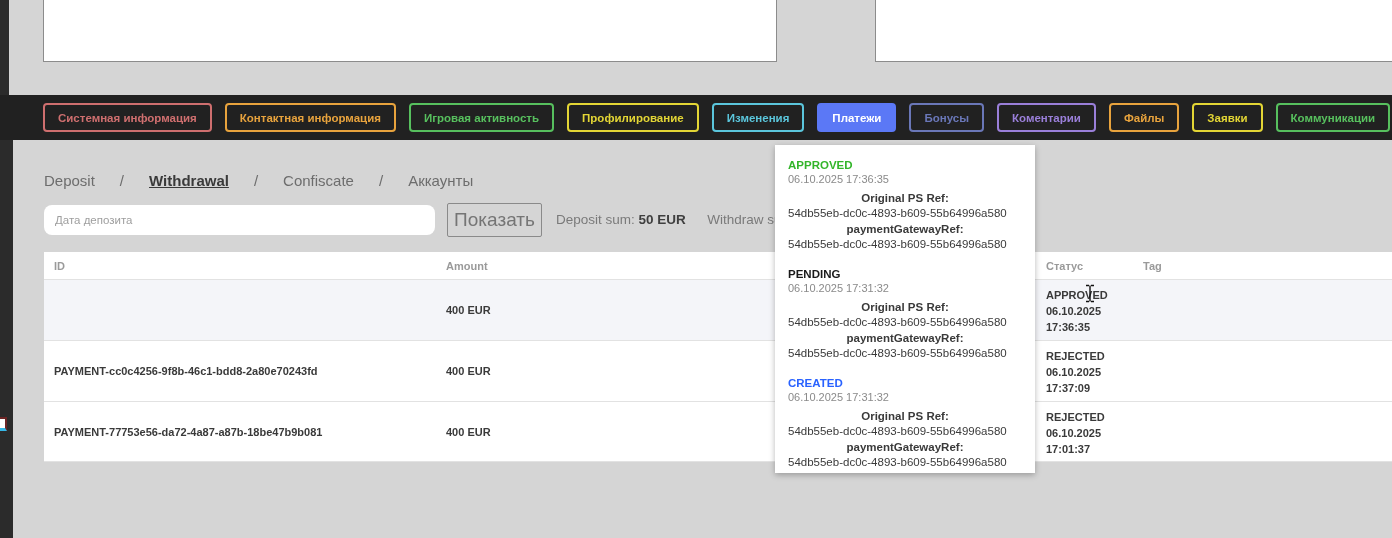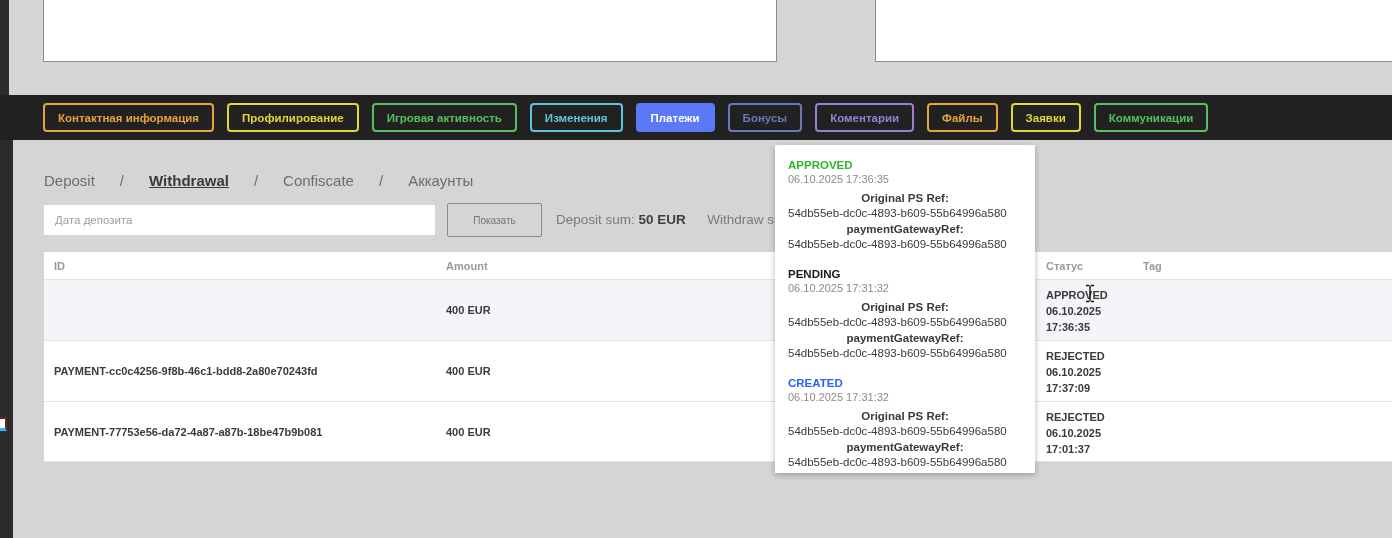--- a/index.html
+++ b/index.html
@@ -27,26 +27,26 @@
 
   
   .crumbs { position:absolute; left:44px; top:172px; font-size:15px; color:#6d6d6d;
             display:flex; gap:25px; align-items:center; }
   .crumb { color:#6d6d6d; }
   .crumb.active { color:#3a3a3a; text-decoration:underline; font-weight:bold; }
   .crumb-sep { color:#6d6d6d; }
 
   
   .date-input { position:absolute; left:44px; top:205px; width:391px; height:30px; border:none;
-                border-radius:0; background:#fff; padding:0 11px; font-size:11.5px; color:#444;
+                border-radius:8px; background:#fff; padding:0 11px; font-size:11.5px; color:#444;
                 font-family:inherit; outline:none; }
   .date-input::placeholder { color:#9e9e9e; }
   .show-btn { position:absolute; left:447px; top:203px; width:95px; height:34px;
               border:1px solid #8a8a8a; border-radius:2px; background:transparent; color:#757575;
-              font-size:10px; font-family:inherit; cursor:pointer; }
+              font-size:19px; font-family:inherit; cursor:pointer; }
   .sums { position:absolute; left:556px; top:212px; font-size:13.5px; color:#7a7a7a; white-space:nowrap; }
   .sums b { color:#3f3f3f; }
   .sum-gap { display:inline-block; width:14px; }
 
   
   .table { position:absolute; left:44px; top:252px; width:1348px; background:#fff; }
   .thead { position:relative; height:27px; background:#fff;padding-left:44px; }
   .th { position:absolute; top:8px; font-size:11px; font-weight:bold; color:#9a9a9a; }
   .row { position:relative; height:61px; background:#fff; border-top:1px solid #e2e2e2; cursor:pointer; }
   .row.hl { background:#f4f5f9; }
@@ -78,23 +78,24 @@
 
 <div class="screen">
 
   <div class="strip strip-top-left"></div>
   <div class="strip strip-bottom-left"></div>
 
   <div class="panel panel-left"></div>
   <div class="panel panel-right"></div>
 
   <nav class="navbar">
+    <button class="tab" style="--c: #cf6f6f;">Системная информация</button>
     <button class="tab" style="--c: #e8a33d;">Контактная информация</button>
+    <button class="tab" style="--c: #57c05e;">Игровая активность</button>
     <button class="tab" style="--c: #e3d635;">Профилирование</button>
-    <button class="tab" style="--c: #57c05e;">Игровая активность</button>
     <button class="tab" style="--c: #5bc6dc;">Изменения</button>
     <button class="tab active" style="--c: #5b78f6;">Платежи</button>
     <button class="tab" style="--c: #6a77b8;">Бонусы</button>
     <button class="tab" style="--c: #9a7fd9;">Коментарии</button>
     <button class="tab" style="--c: #e8a33d;">Файлы</button>
     <button class="tab" style="--c: #e3d635;">Заявки</button>
     <button class="tab" style="--c: #57c05e;">Коммуникации</button>
 
   </nav>
 

